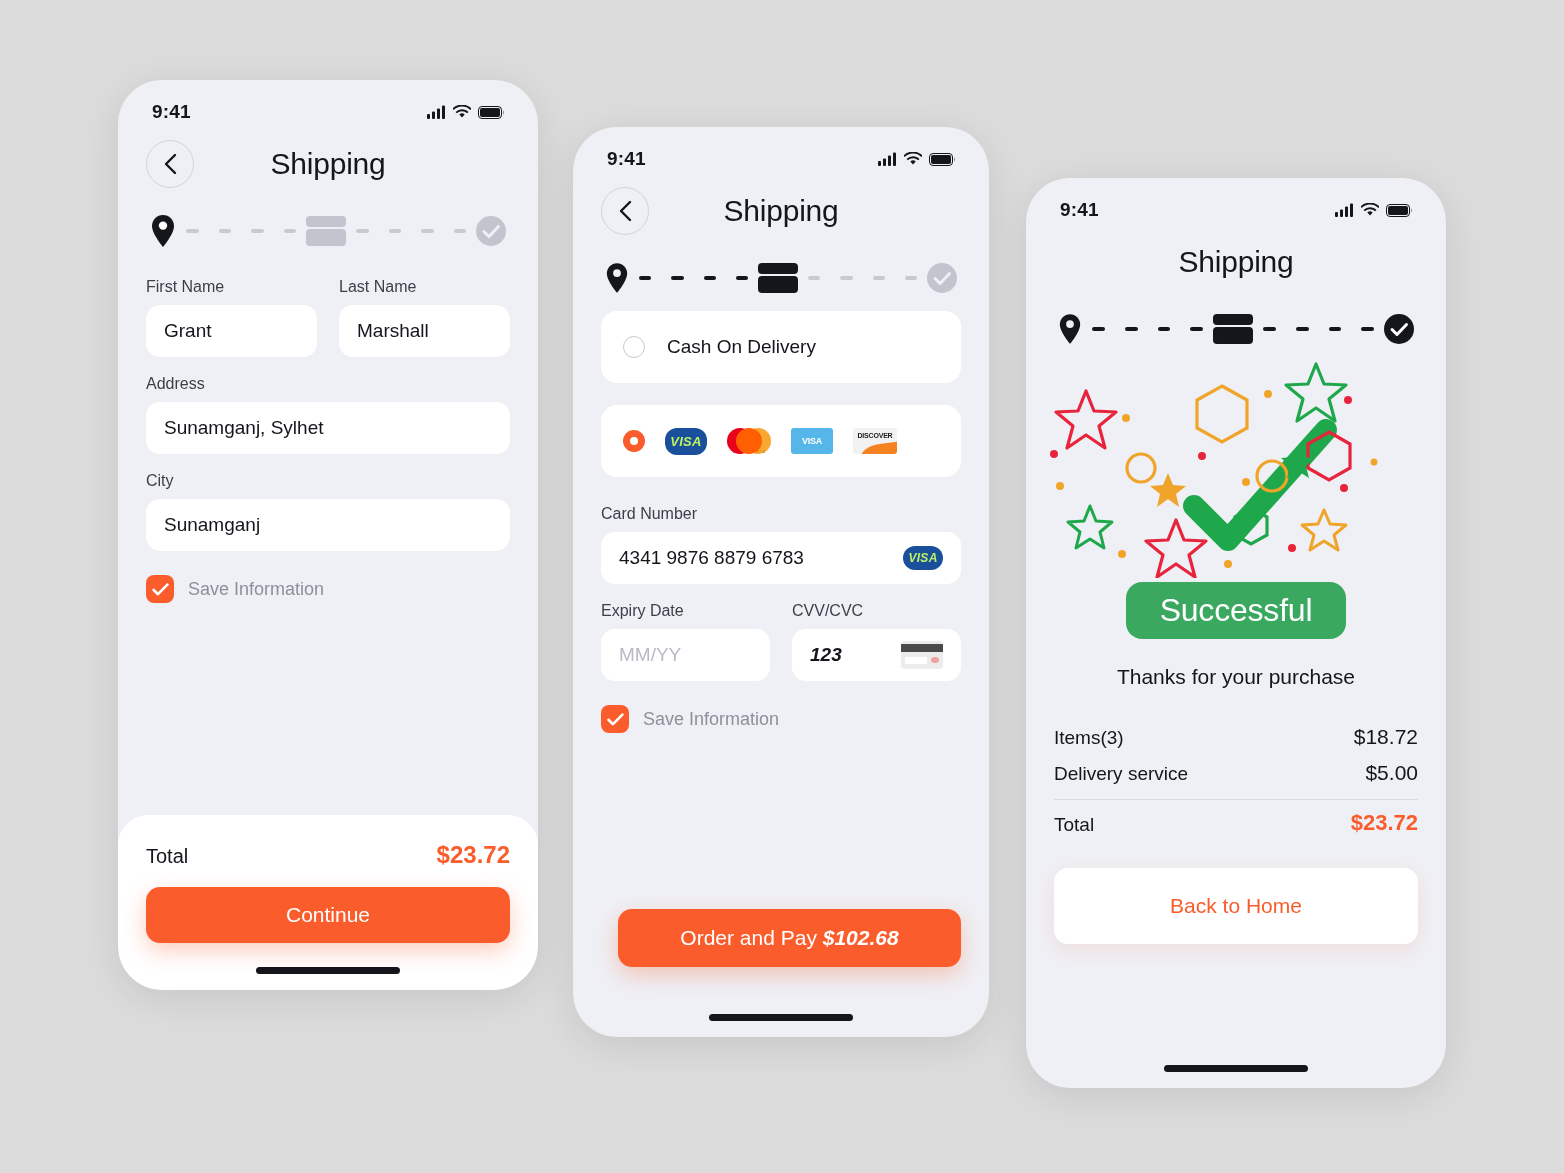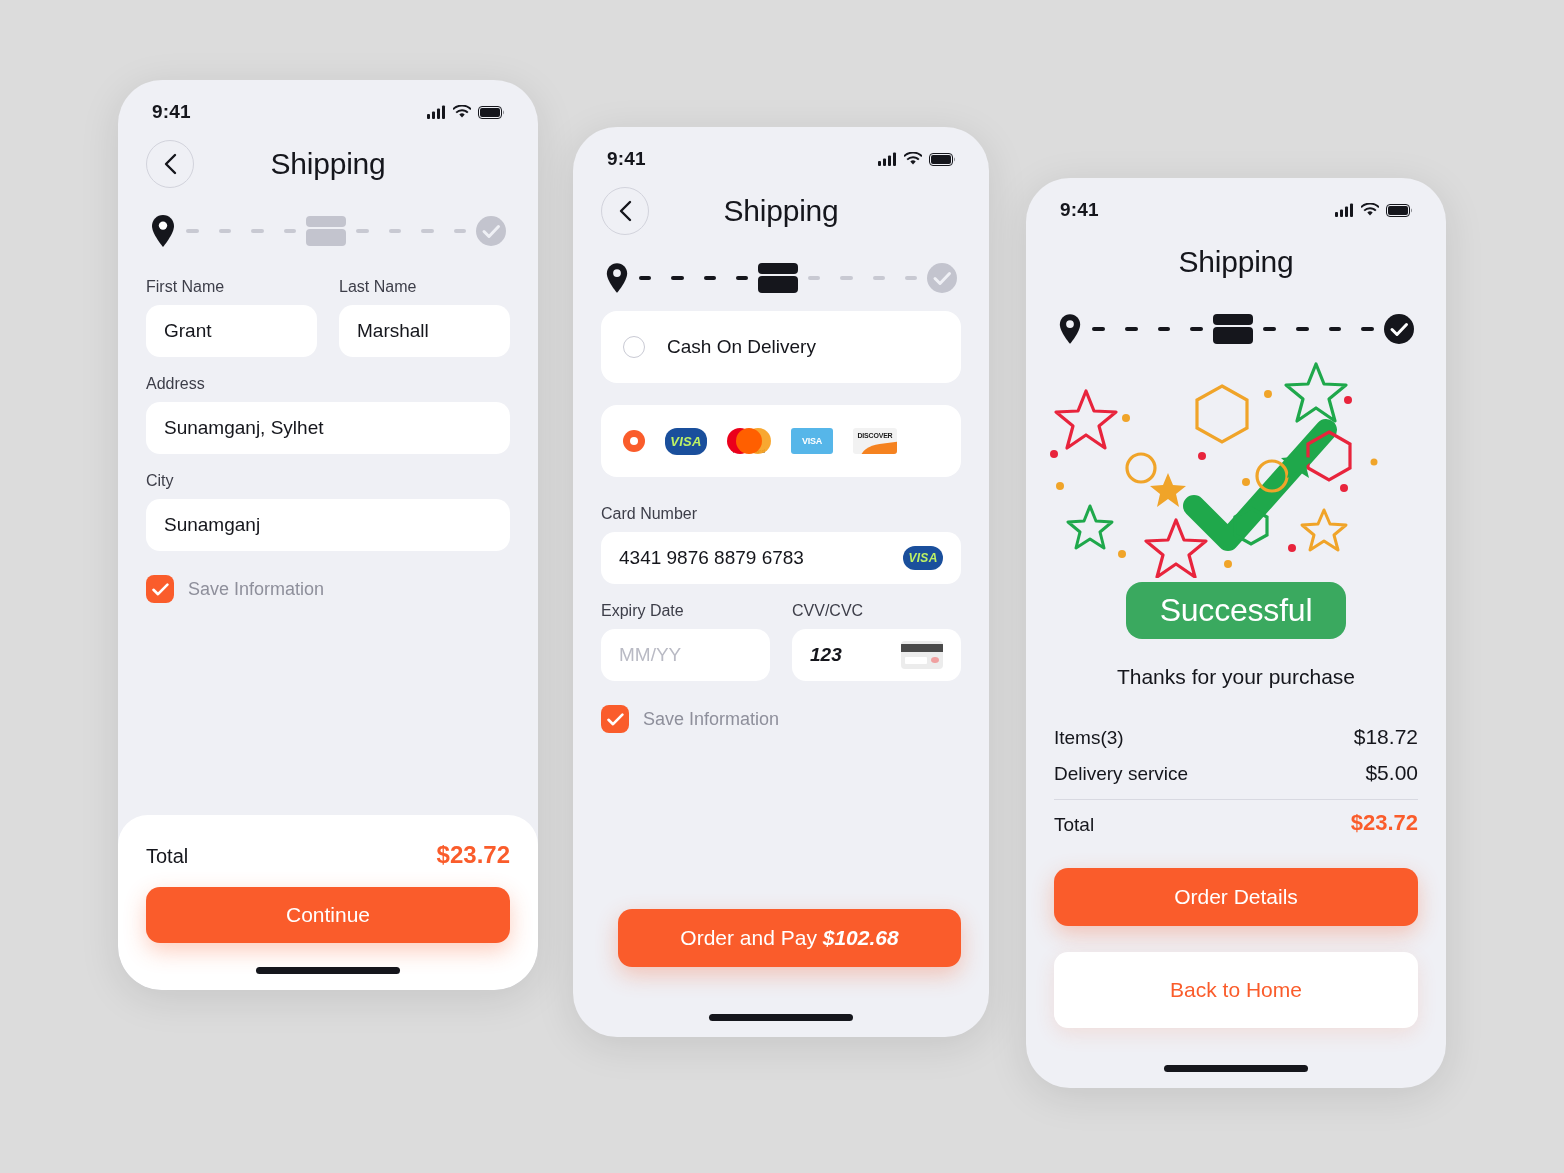--- a/index.html
+++ b/index.html
@@ -568,21 +568,20 @@
         <span class="sum-lbl">Delivery service</span>
         <span class="sum-val">$5.00</span>
       </div>
       <div class="sum-div"></div>
       <div class="sum-row">
         <span class="sum-lbl">Total</span>
         <span class="sum-total-val">$23.72</span>
       </div>
 
       <div class="p3-actions">
-        <button class="btn-primary btn-tall" style="margin-top:0;">Order Details</button>
         <button class="btn-outline">Back to Home</button>
       </div>
     </div>
 
     <div class="home-indicator"></div>
   </div>
 
 </div>
 
 </body></html>

